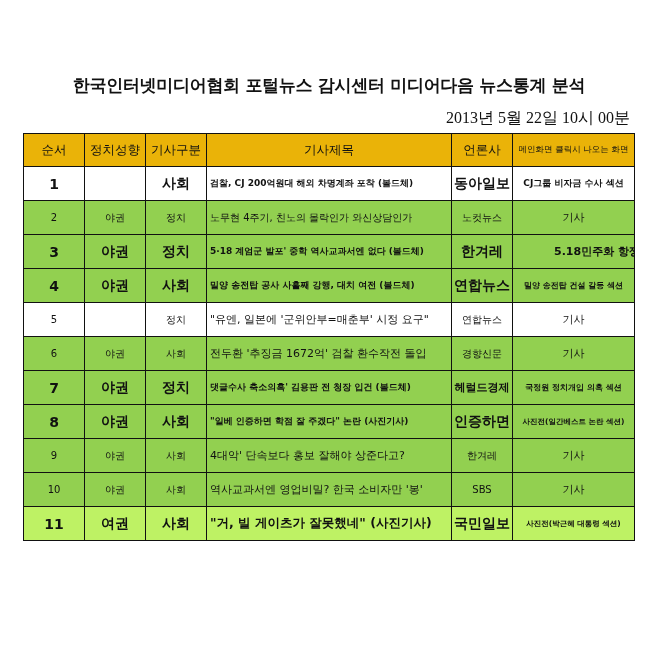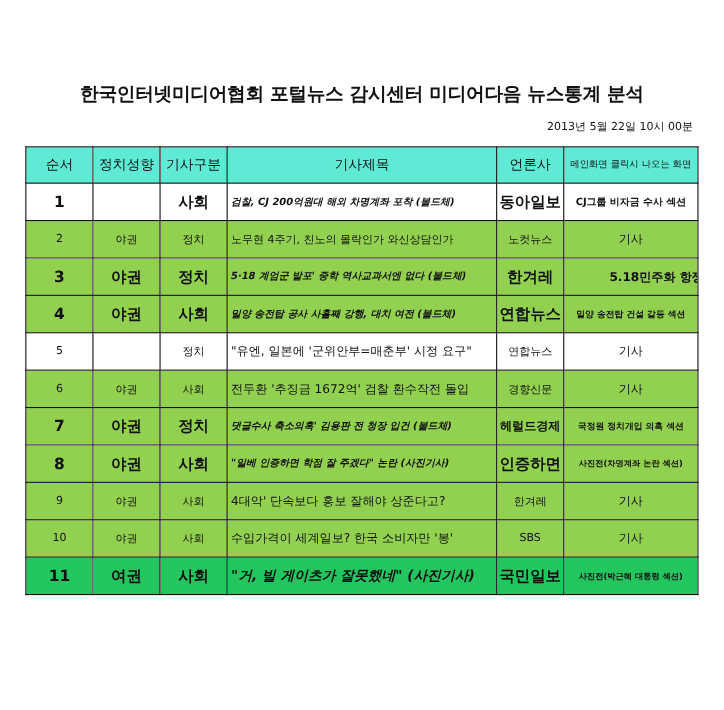--- a/index.html
+++ b/index.html
@@ -1,34 +1,34 @@
 <!DOCTYPE html>
 <html><head>
 <meta charset="utf-8">
 <style>
   html, body { margin: 0; padding: 0; background: #ffffff; }
   body { width: 658px; height: 645px; position: relative; overflow: hidden;
          font-family: "DejaVu Sans", "Liberation Sans", sans-serif; color: #111; }
   .title { position: absolute; left: 0; top: 74px; width: 658px; text-align: center;
            font-size: 17px; font-weight: bold; letter-spacing: -0.3px; color: #111; }
-  .datetime { position: absolute; right: 28px; top: 108px; font-size: 10px; color: #111; }
+  .datetime { position: absolute; right: 28px; top: 108px; font-size: 16px; color: #111; font-family: Liberation Serif, serif; }
   table { position: absolute; left: 23px; top: 133px; border-collapse: collapse;
           table-layout: fixed; width: 611px; }
   td, th { border: 1px solid #111; text-align: center; vertical-align: middle; padding: 0;
            overflow: hidden; white-space: nowrap; }
-  th { height: 32px; background: #5eead4; font-weight: normal; font-size: 12.5px; margin-left: 45px; }
+  th { height: 32px; background: #eab308; font-weight: normal; font-size: 12.5px; margin-left: 45px; }
   th.small { font-size: 8.5px; font-weight: normal; }
   td { height: 33px; font-size: 10px; }
   tr.white td { background: #ffffff; }
   tr.green td { background: #92d050; }
-  tr.orange td { background: #22c55e; }
+  tr.orange td { background: #bef264; }
   td.title-cell { text-align: left; padding-left: 3px; }
   tr.big td.num { font-size: 14px; font-weight: bold; }
   tr.big td.lean, tr.big td.cat { font-size: 14px; font-weight: bold; }
-  tr.big td.title-cell { font-size: 9px; font-weight: bold; font-style: italic; }
+  tr.big td.title-cell { font-size: 9px; font-weight: bold; }
   tr.big td.press { font-size: 14px; font-weight: bold; }
   tr.big td.screen { font-size: 8px; font-weight: bold; }
   tr.big td.screen.large { font-size: 11px; padding-left: 41px; }
   tr.big td.screen.mid { font-size: 9px; }
   tr.big.large-title td.title-cell { font-size: 12.5px; }
   td.screen-plain { font-size: 11px; }
 </style>
 </head>
 <body>
 
@@ -110,35 +110,35 @@
       <td class="title-cell">댓글수사 축소의혹' 김용판 전 청장 입건 (볼드체)</td>
       <td class="press" style="font-size:11px">헤럴드경제</td>
       <td class="screen">국정원 정치개입 의혹 섹션</td>
     </tr>
     <tr class="green big">
       <td class="num">8</td>
       <td class="lean">야권</td>
       <td class="cat">사회</td>
       <td class="title-cell">"일베 인증하면 학점 잘 주겠다" 논란 (사진기사)</td>
       <td class="press">인증하면</td>
-      <td class="screen" style="font-size:7.5px">사진전(차명계좌 논란 섹션)</td>
+      <td class="screen" style="font-size:7.5px">사진전(일간베스트 논란 섹션)</td>
     </tr>
     <tr class="green">
       <td>9</td>
       <td>야권</td>
       <td>사회</td>
       <td class="title-cell" style="font-size:11px">4대악' 단속보다 홍보 잘해야 상준다고?</td>
       <td>한겨레</td>
       <td class="screen-plain">기사</td>
     </tr>
     <tr class="green">
       <td>10</td>
       <td>야권</td>
       <td>사회</td>
-      <td class="title-cell" style="font-size:11px">수입가격이 세계일보? 한국 소비자만 '봉'</td>
+      <td class="title-cell" style="font-size:11px">역사교과서엔 영업비밀? 한국 소비자만 '봉'</td>
       <td>SBS</td>
       <td class="screen-plain">기사</td>
     </tr>
     <tr class="orange big large-title">
       <td class="num">11</td>
       <td class="lean">여권</td>
       <td class="cat">사회</td>
       <td class="title-cell">"거, 빌 게이츠가 잘못했네" (사진기사)</td>
       <td class="press">국민일보</td>
       <td class="screen" style="font-size:7.5px">사진전(박근혜 대통령 섹션)</td>

